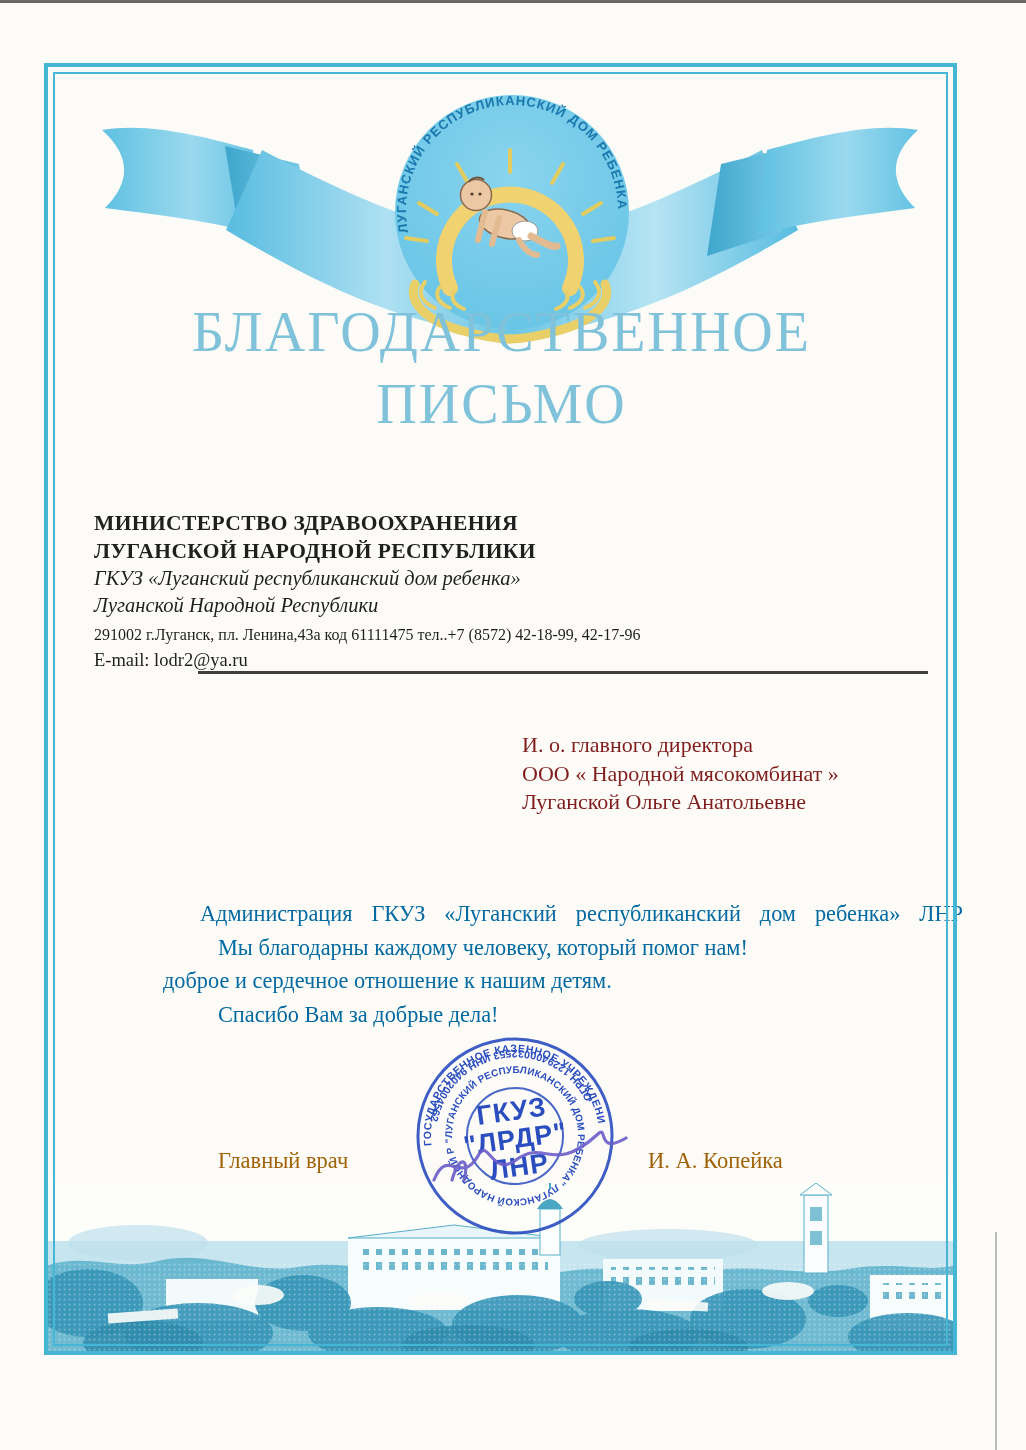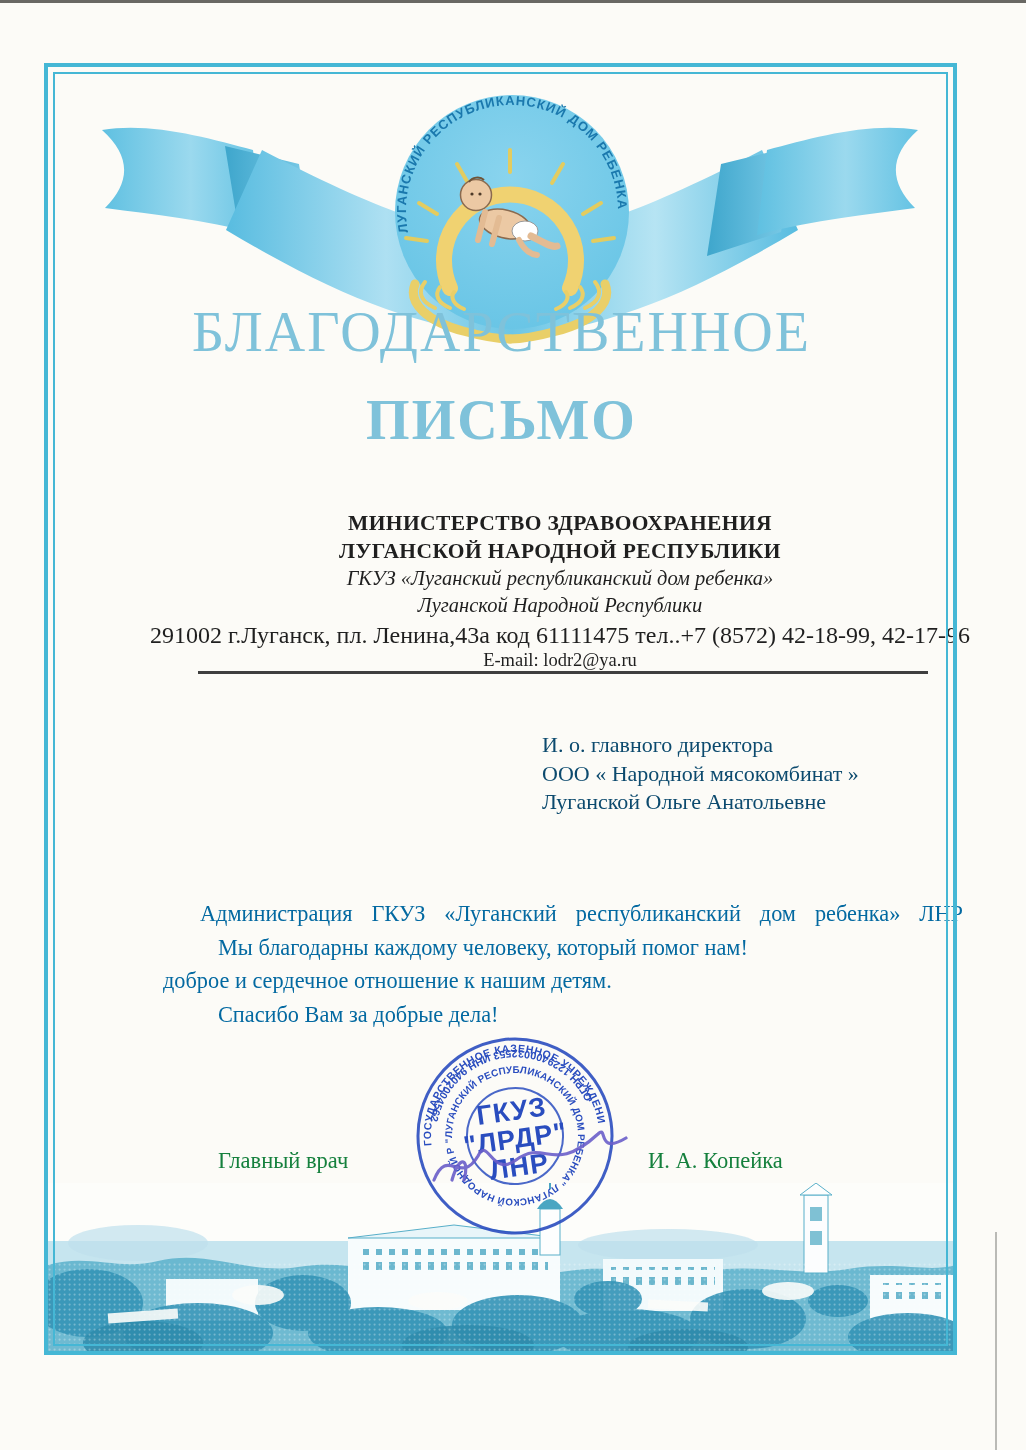--- a/index.html
+++ b/index.html
@@ -10,34 +10,34 @@
   }
   .scan-top-edge{position:absolute;left:0;top:0;width:1026px;height:3px;background:#44443f;opacity:.8;z-index:9;}
   .scan-right-line{position:absolute;left:995px;top:1232px;width:2px;height:218px;background:#6b6b66;opacity:.45;z-index:9;}
   .frame{position:absolute;left:44px;top:63px;width:905px;height:1284px;border:4px solid #45b7d5;z-index:6;pointer-events:none;}
   .frame-inner{position:absolute;left:5px;top:5px;right:5px;bottom:5px;border:2px solid #45b7d5;}
   .ribbon-wrap{position:absolute;left:57px;top:88px;width:906px;height:266px;z-index:3;}
   .city-wrap{position:absolute;left:48px;top:1183px;width:908px;height:170px;z-index:2;}
   .stamp-wrap{position:absolute;left:402px;top:1028px;width:230px;height:222px;z-index:5;}
   .title-line{position:absolute;left:0;width:1003px;text-align:center;color:#7fc2da;letter-spacing:2px;font-size:56px;line-height:60px;z-index:4;}
   .title-1{top:302px;}
-  .title-2{top:390px;font-weight:bold;}
-  .letterhead{position:absolute;left:94px;top:509px;width:932px;text-align:center;z-index:4;color:#1f1f1f;}
+  .title-2{top:374px;}
+  .letterhead{position:absolute;left:94px;top:509px;width:932px;z-index:4;color:#1f1f1f;}
   .lh-ministry{font-size:21.5px;font-weight:bold;letter-spacing:.4px;line-height:28px;}
   .lh-org{font-size:20.5px;font-weight:normal;font-style:italic;line-height:27px;}
-  .lh-address{font-size:24px;line-height:26px;margin-top:3px;}
+  .lh-address{font-size:16px;line-height:26px;margin-top:3px;}
   .lh-email{font-size:18.5px;line-height:25px;}
   .rule{position:absolute;left:198px;top:671px;width:730px;height:3px;background:#3f3f3f;z-index:4;}
-  .addressee{position:absolute;left:542px;top:731px;width:440px;font-size:22px;line-height:28.5px;z-index:4;color:#0c4a6e;}
+  .addressee{position:absolute;left:522px;top:731px;width:440px;font-size:22px;line-height:28.5px;z-index:4;color:#7f1d1d;}
   .body-text{position:absolute;left:163px;top:897px;width:800px;font-size:22.3px;line-height:33.5px;z-index:4;color:#0369a1;}
   .jline{text-align:justify;text-align-last:justify;}
   .jline-first{text-indent:37px;}
   .plain-line{text-align:left;}
   .indent2{text-indent:55px;}
-  .sig-row{position:absolute;left:0;top:1148px;width:854px;height:40px;z-index:4;font-size:22.5px;color:#15803d;}
+  .sig-row{position:absolute;left:0;top:1148px;width:854px;height:40px;z-index:4;font-size:22.5px;color:#a16207;}
   .sig-role{position:absolute;left:218px;top:0;}
   .sig-name{position:absolute;left:648px;top:0;text-align:right;}
   svg{display:block;}
 </style>
 </head>
 <body>
 
 <div class="page">
 
   <div class="scan-top-edge"></div>

